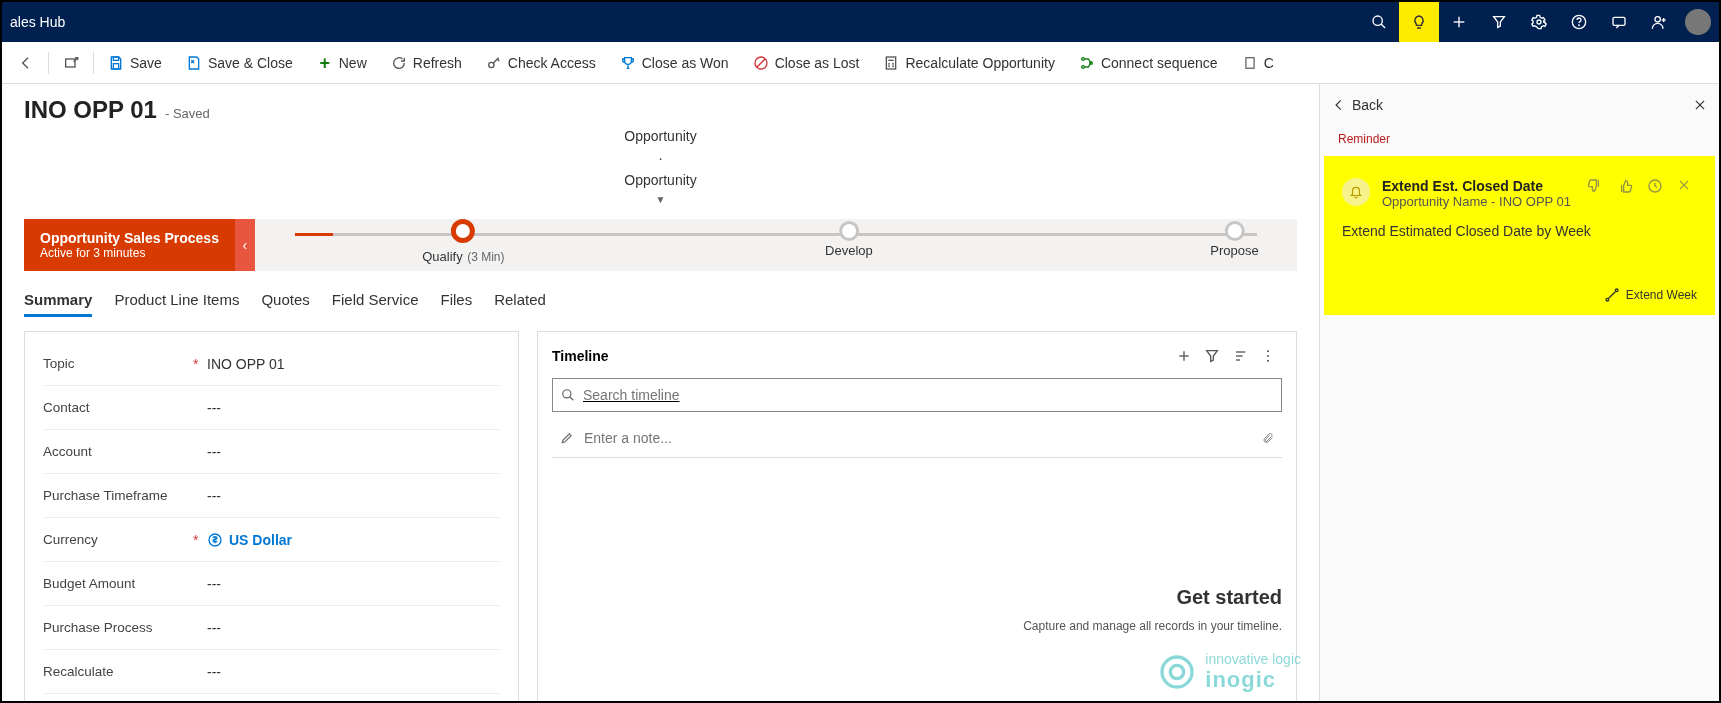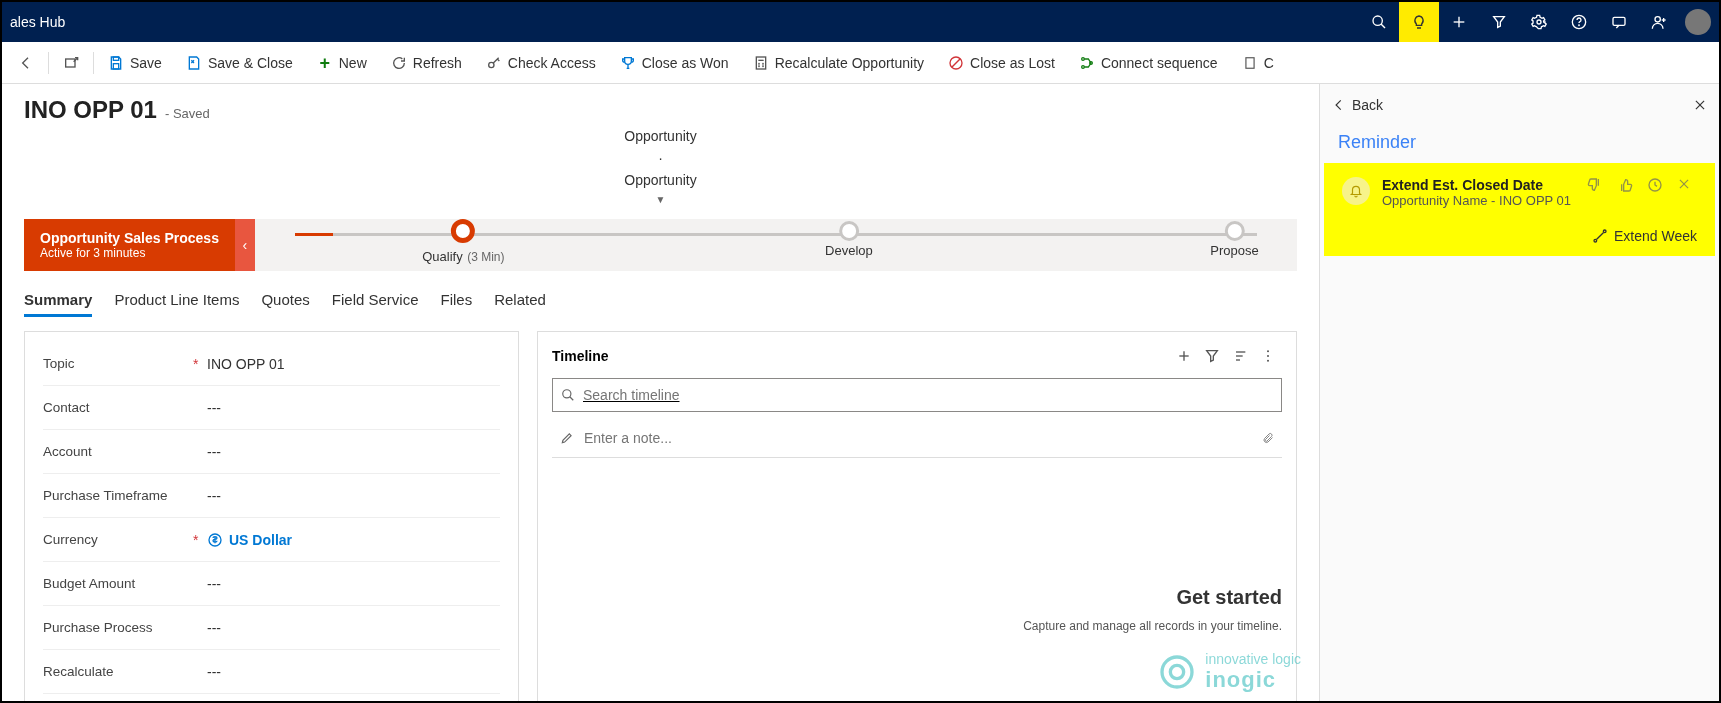--- a/index.html
+++ b/index.html
@@ -71,32 +71,32 @@
 .tl-note { margin-top:6px; height:40px; border-bottom:1px solid #ddd; display:flex; align-items:center; padding:0 8px; gap:10px; }
 .tl-note input { border:none; outline:none; flex:1; font-size:14px; color:#666; }
 .tl-empty { flex:1; display:flex; flex-direction:column; align-items:flex-end; justify-content:center; color:#333; }
 .tl-empty .h { font-size:20px; font-weight:600; margin-bottom:10px; }
 .tl-empty .s { font-size:12px; color:#555; }
 
 .panel .phead { height:42px; display:flex; align-items:center; padding:0 12px; }
 .panel .phead .back { display:flex; align-items:center; gap:6px; cursor:pointer; font-size:14px; color:#333; }
 .panel .phead .sp { flex:1; }
 .panel .phead .close { cursor:pointer; }
-.panel .ptitle { padding:6px 18px 10px; font-size:18px; color:#3b82f6; }
-.card { background:#ffff00; margin:0 4px; padding:14px 18px 12px 18px; }
+.panel .ptitle { padding:6px 18px 10px; font-size:12px; color:#b91c1c; }
+.card { background:#ffff00; margin:0 4px; padding:22px 18px 12px 18px; }
 .card .row1 { display:flex; align-items:flex-start; gap:12px; }
 .card .bell { width:28px; height:28px; border-radius:50%; background:#f7f38a; display:flex; align-items:center; justify-content:center; }
 .card .ct { flex:1; }
 .card .ct .t1 { font-size:14px; font-weight:600; color:#222; }
 .card .ct .t2 { font-size:13px; color:#555; }
 .card .acts { display:flex; gap:10px; }
 .card .acts .ai { width:20px; height:20px; cursor:pointer; opacity:.7; }
 .card .body { margin-top:14px; font-size:14px; color:#333; }
 .card .foot { margin-top:20px; display:flex; justify-content:flex-end; }
-.card .foot .ext { display:flex; align-items:center; gap:6px; font-size:14px; cursor:pointer; color:#333; }
+.card .foot .ext { display:flex; align-items:center; gap:6px; font-size:12px; cursor:pointer; color:#333;margin-top:28px; }
 
 .logo { position:absolute; right:18px; bottom:8px; display:flex; align-items:center; gap:8px; opacity:.45; color:#0aa; font-size:14px; pointer-events:none; }
 .logo .big { font-size:22px; font-weight:600; letter-spacing:1px; }
 
 svg { display:block; }
 </style>
 </head>
 <body>
 
 <div class="topbar">
@@ -212,42 +212,42 @@
     </div>
   <div class="cmd">
       <span class="ci">
         <svg width="16" height="16" viewBox="0 0 24 24" stroke="#0078d4" stroke-width="2" fill="none">
           <path d="M7 4h10v5a5 5 0 0 1-10 0z"></path>
           <path d="M7 6H4v2a3 3 0 0 0 3 3M17 6h3v2a3 3 0 0 1-3 3"></path>
           <path d="M10 20h4M12 14v6"></path>
         </svg>
       </span>
       <span>Close as Won</span>
+    </div>
+  <div class="cmd">
+      <span class="ci red-circ">
+        <svg width="16" height="16" viewBox="0 0 24 24" stroke="#d13438" stroke-width="2" fill="none">
+          <circle cx="12" cy="12" r="9"></circle>
+          <line x1="6" y1="18" x2="18" y2="6"></line>
+        </svg>
+      </span>
+      <span>Close as Lost</span>
     </div>
   <div class="cmd">
       <span class="ci">
         <svg width="16" height="16" viewBox="0 0 24 24" stroke="#555" stroke-width="2" fill="none">
           <rect x="5" y="3" width="14" height="18"></rect>
           <line x1="8" y1="8" x2="16" y2="8"></line>
           <circle cx="9" cy="13" r=".5"></circle>
           <circle cx="15" cy="13" r=".5"></circle>
           <circle cx="9" cy="17" r=".5"></circle>
           <circle cx="15" cy="17" r=".5"></circle>
         </svg>
       </span>
       <span>Recalculate Opportunity</span>
-    </div>
-  <div class="cmd">
-      <span class="ci red-circ">
-        <svg width="16" height="16" viewBox="0 0 24 24" stroke="#d13438" stroke-width="2" fill="none">
-          <circle cx="12" cy="12" r="9"></circle>
-          <line x1="6" y1="18" x2="18" y2="6"></line>
-        </svg>
-      </span>
-      <span>Close as Lost</span>
     </div>
   <div class="cmd">
       <span class="ci">
         <svg width="16" height="16" viewBox="0 0 24 24" stroke="#107c10" stroke-width="2" fill="none">
           <circle cx="6" cy="6" r="2"></circle>
           <circle cx="6" cy="18" r="2"></circle>
           <circle cx="18" cy="12" r="2"></circle>
           <path d="M8 6h6l4 6-4 6H8"></path>
         </svg>
       </span>
@@ -480,20 +480,21 @@
               </svg>
             </div>
           <div class="ai">
               <svg width="14" height="14" viewBox="0 0 24 24" stroke="#666" stroke-width="2" fill="none">
                 <line x1="5" y1="5" x2="19" y2="19"></line>
                 <line x1="19" y1="5" x2="5" y2="19"></line>
               </svg>
             </div>
         </div>
       </div>
+      <div class="body">Extend Estimated Closed Date by Week</div>
       <div class="foot">
         <div class="ext">
           <svg width="16" height="16" viewBox="0 0 24 24" stroke="#333" stroke-width="2" fill="none">
               <circle cx="5" cy="19" r="2"></circle>
               <circle cx="19" cy="5" r="2"></circle>
               <path d="M7 17L17 7"></path>
             </svg>
           <span>Extend Week</span>
         </div>
       </div>

